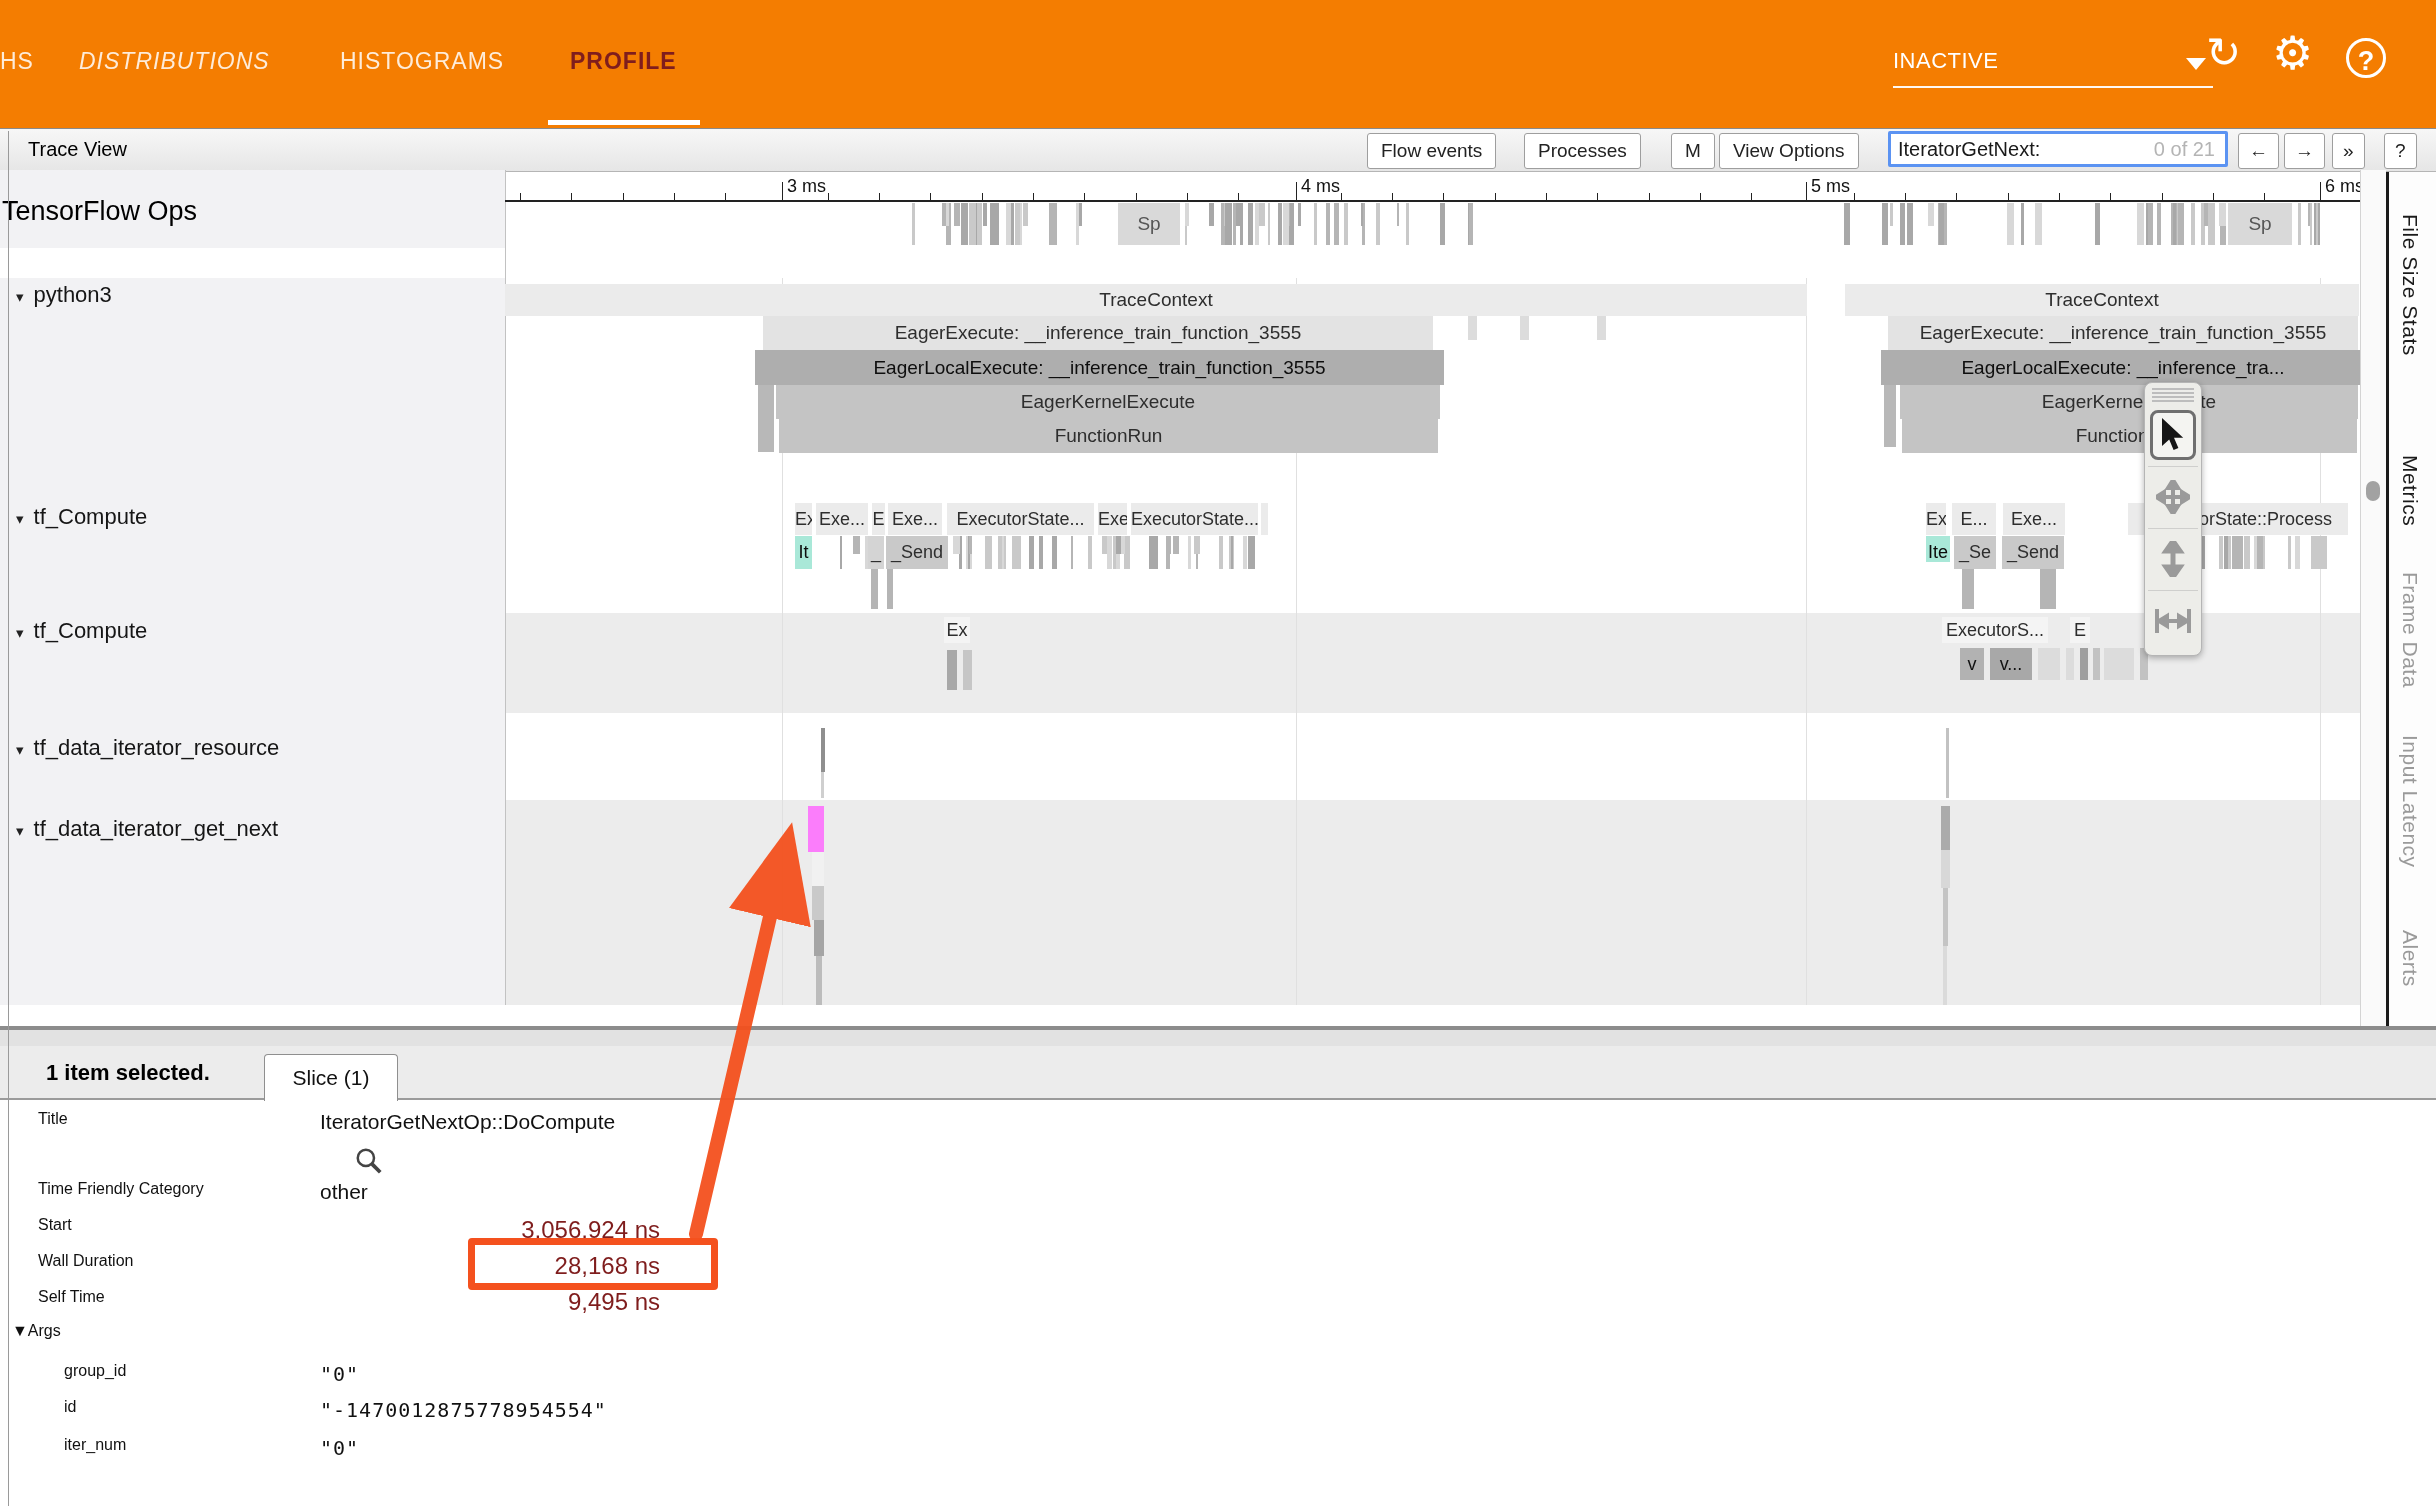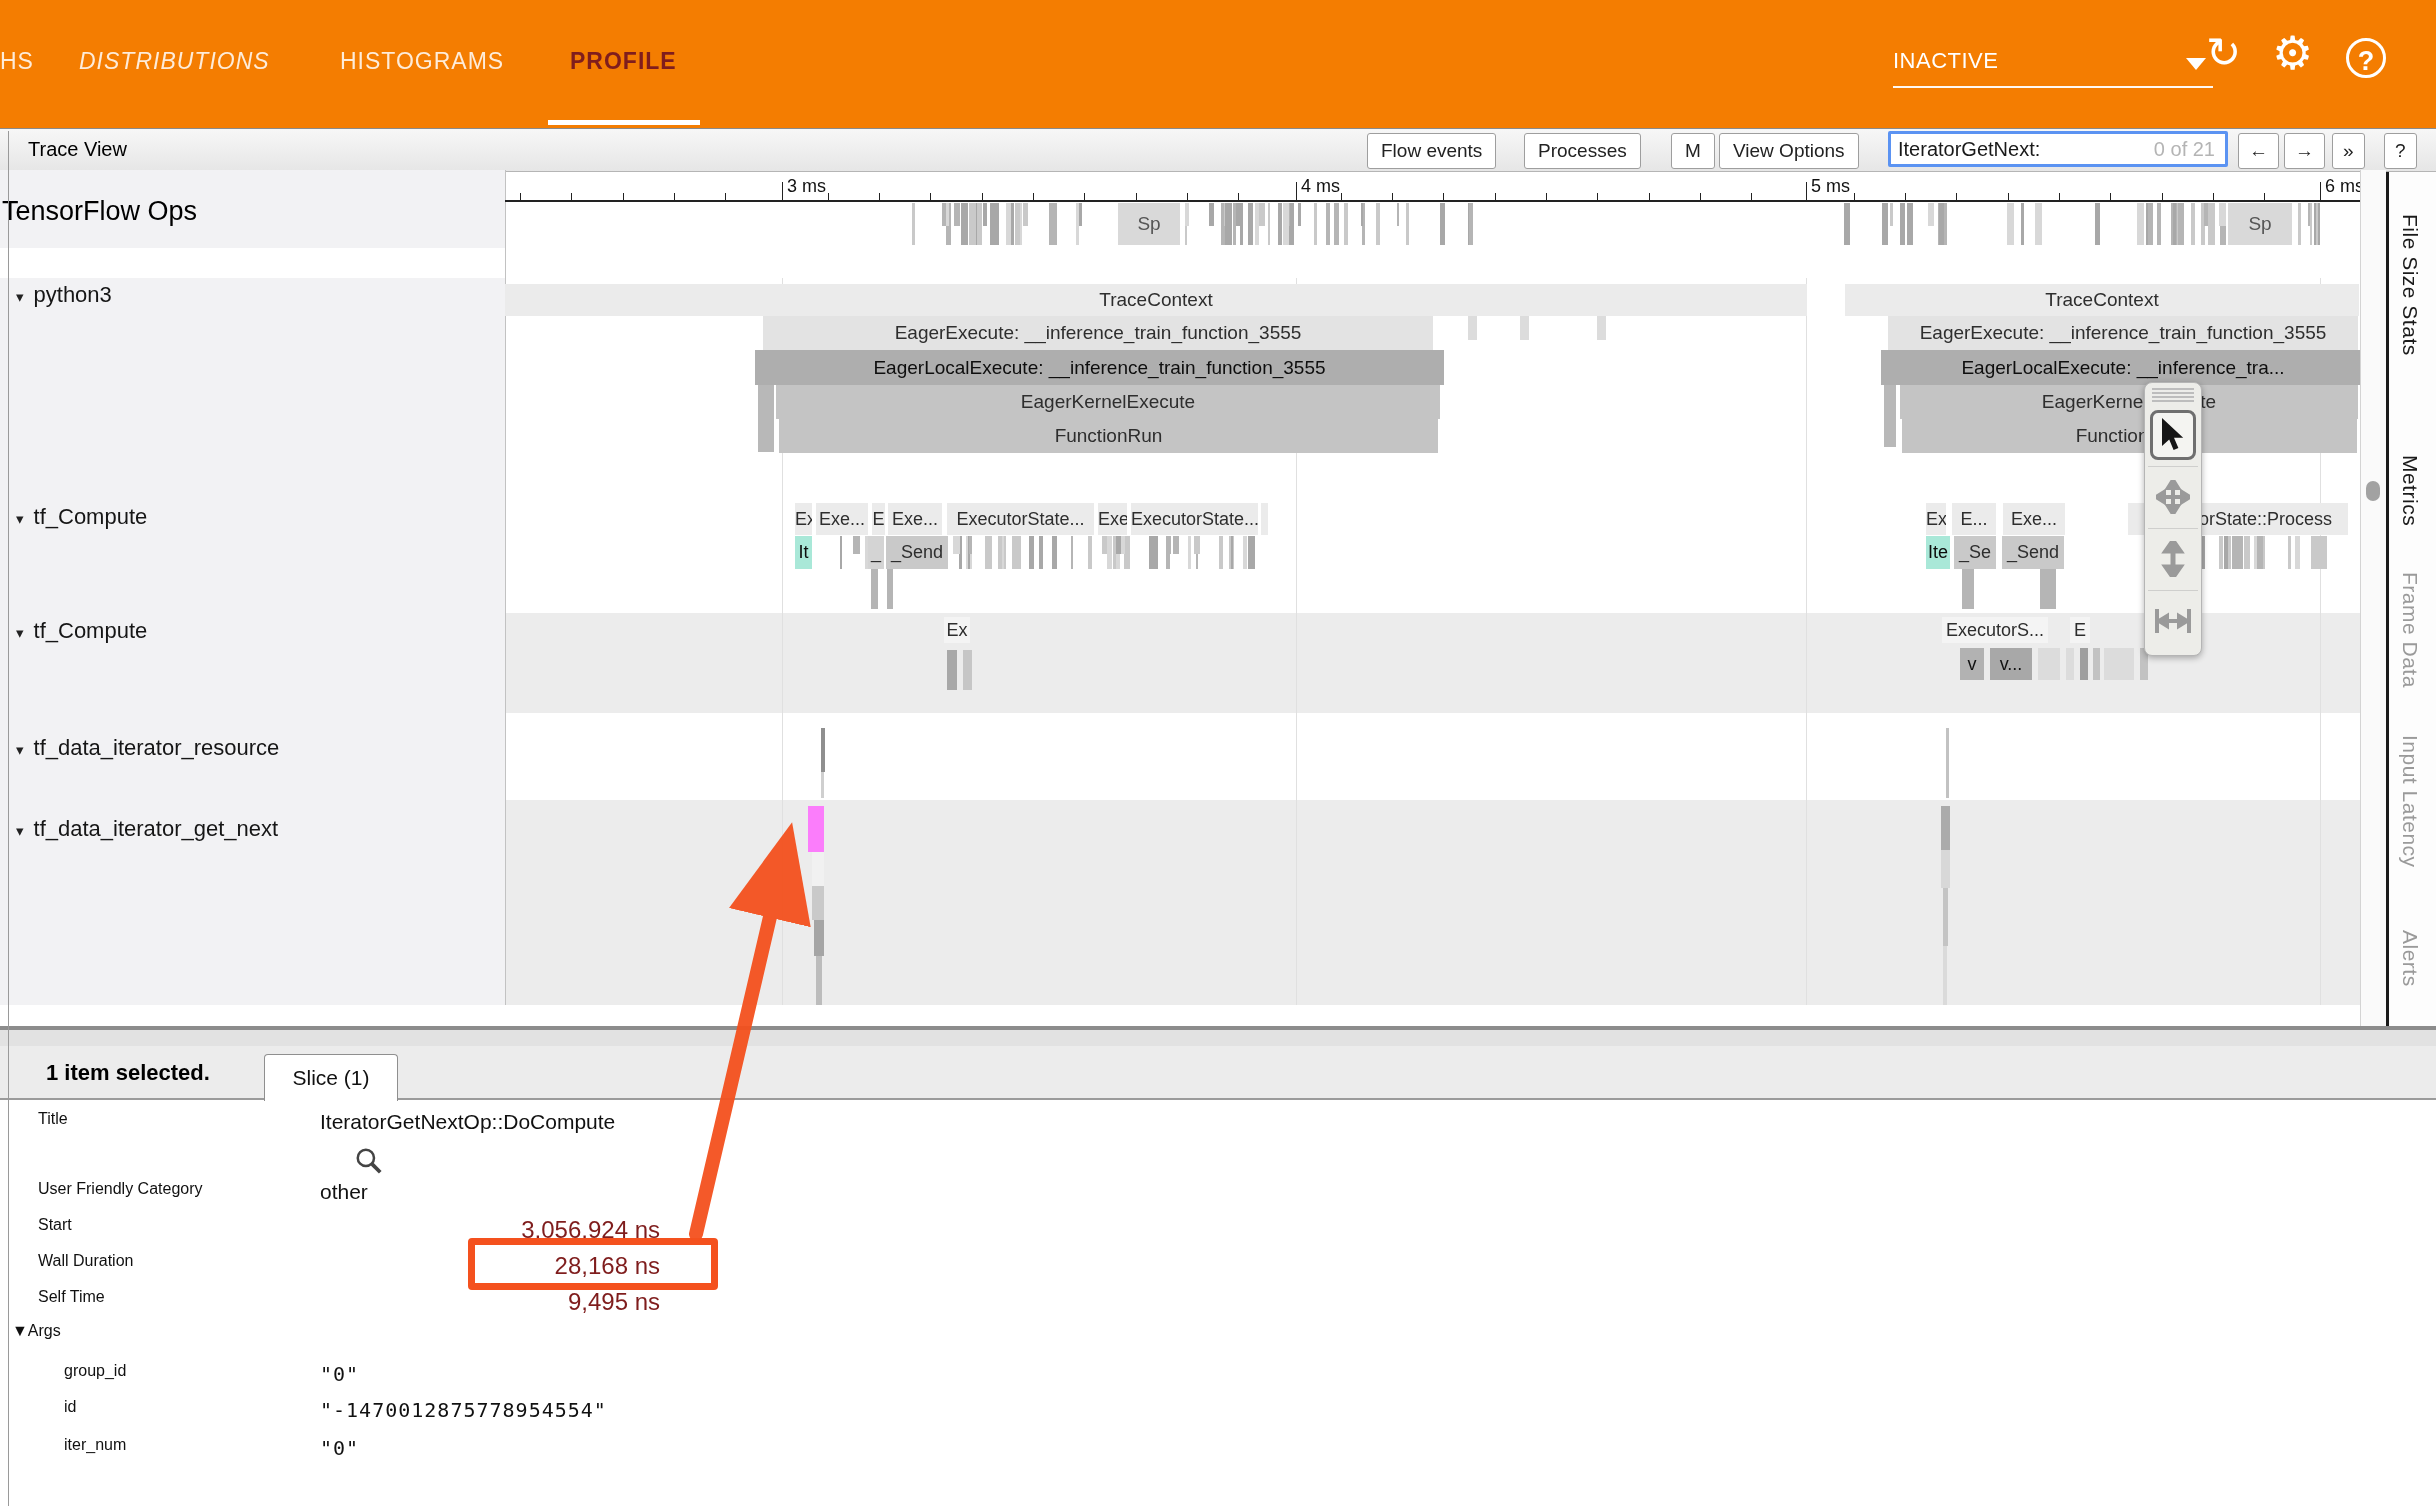--- a/index.html
+++ b/index.html
@@ -356,21 +356,21 @@
       <div class="bar abs" style="left: 1261px; top: 503px; width: 7px; height: 32px; background: rgb(235, 235, 235); line-height: 32px; font-size: 18px; color: rgb(46, 46, 46);"></div>
       <div class="bar abs" style="left: 795px; top: 536px; width: 17px; height: 33px; background: rgb(169, 232, 216); line-height: 33px; font-size: 18px; color: rgb(12, 12, 12);">It</div>
       <div class="bar abs" style="left: 868px; top: 536px; width: 16px; height: 33px; background: rgb(212, 212, 212); line-height: 33px; font-size: 18px; color: rgb(46, 46, 46);">_</div>
       <div class="bar abs" style="left: 886px; top: 536px; width: 62px; height: 33px; background: rgb(201, 201, 201); line-height: 33px; font-size: 18px; color: rgb(46, 46, 46);">_Send</div>
       <div class="bar abs" style="left: 871px; top: 569px; width: 7px; height: 40px; background: rgb(181, 181, 181); line-height: 40px; font-size: 18px; color: rgb(46, 46, 46);"></div>
       <div class="bar abs" style="left: 887px; top: 569px; width: 6px; height: 40px; background: rgb(181, 181, 181); line-height: 40px; font-size: 18px; color: rgb(46, 46, 46);"></div>
       <div class="bar abs" style="left: 1926px; top: 503px; width: 20px; height: 32px; background: rgb(235, 235, 235); line-height: 32px; font-size: 18px; color: rgb(46, 46, 46);">Ex</div>
       <div class="bar abs" style="left: 1952px; top: 503px; width: 44px; height: 32px; background: rgb(235, 235, 235); line-height: 32px; font-size: 18px; color: rgb(46, 46, 46);">E...</div>
       <div class="bar abs" style="left: 2003px; top: 503px; width: 62px; height: 32px; background: rgb(235, 235, 235); line-height: 32px; font-size: 18px; color: rgb(46, 46, 46);">Exe...</div>
       <div class="bar abs" style="left: 2128px; top: 503px; width: 220px; height: 32px; background: rgb(235, 235, 235); line-height: 32px; font-size: 18px; color: rgb(46, 46, 46);">ExecutorState::Process</div>
-      <div class="bar abs" style="left: 1926px; top: 536px; width: 24px; height: 33px; background: rgb(169, 232, 216); line-height: 33px; font-size: 18px; color: rgb(12, 12, 12);">Ite</div>
+      <div class="bar abs" style="left: 1926px; top: 536px; width: 24px; height: 26px; background: rgb(169, 232, 216); line-height: 33px; font-size: 18px; color: rgb(12, 12, 12);">Ite</div>
       <div class="bar abs" style="left: 1954px; top: 536px; width: 42px; height: 33px; background: rgb(201, 201, 201); line-height: 33px; font-size: 18px; color: rgb(46, 46, 46);">_Se</div>
       <div class="bar abs" style="left: 2002px; top: 536px; width: 62px; height: 33px; background: rgb(201, 201, 201); line-height: 33px; font-size: 18px; color: rgb(46, 46, 46);">_Send</div>
       <div class="bar abs" style="left: 2311px; top: 536px; width: 16px; height: 33px; background: rgb(201, 201, 201); line-height: 33px; font-size: 18px; color: rgb(46, 46, 46);"></div>
       <div class="bar abs" style="left: 1962px; top: 569px; width: 12px; height: 40px; background: rgb(181, 181, 181); line-height: 40px; font-size: 18px; color: rgb(46, 46, 46);"></div>
       <div class="bar abs" style="left: 2040px; top: 569px; width: 16px; height: 40px; background: rgb(181, 181, 181); line-height: 40px; font-size: 18px; color: rgb(46, 46, 46);"></div>
       <div class="bar abs" style="left: 944px; top: 617px; width: 26px; height: 26px; background: rgb(244, 244, 244); line-height: 26px; font-size: 18px; color: rgb(46, 46, 46);">Ex</div>
       <div class="bar abs" style="left: 1942px; top: 617px; width: 106px; height: 26px; background: rgb(244, 244, 244); line-height: 26px; font-size: 18px; color: rgb(46, 46, 46);">ExecutorS...</div>
       <div class="bar abs" style="left: 2070px; top: 617px; width: 20px; height: 26px; background: rgb(244, 244, 244); line-height: 26px; font-size: 18px; color: rgb(46, 46, 46);">E</div>
       <div class="bar abs" style="left: 947px; top: 650px; width: 10px; height: 40px; background: rgb(168, 168, 168); line-height: 40px; font-size: 18px; color: rgb(46, 46, 46);"></div>
       <div class="bar abs" style="left: 963px; top: 650px; width: 9px; height: 40px; background: rgb(198, 198, 198); line-height: 40px; font-size: 18px; color: rgb(46, 46, 46);"></div>
@@ -466,21 +466,21 @@
   <div class="abs" id="sel-text">1 item selected.</div>
   <div class="abs" id="slice-tab">Slice (1)</div>
   <div class="abs" id="detail-body"></div>
   <div id="details-holder">
       <div class="d-label abs" style="left: 38px; top: 1110px; font-weight: normal;">Title</div>
       <div class="d-value abs" style="left: 320px; top: 1110px;">IteratorGetNextOp::DoCompute</div>
       <div class="abs" style="left: 354px; top: 1146px; width: 30px; height: 30px;"><svg width="30" height="30" viewBox="0 0 24 24">
           <circle cx="9.5" cy="9.5" r="6.5" fill="none" stroke="#444" stroke-width="2"></circle>
           <line x1="14.5" y1="14.5" x2="21" y2="21" stroke="#444" stroke-width="3"></line>
         </svg></div>
-      <div class="d-label abs" style="left: 38px; top: 1180px; font-weight: normal;">User Friendly Category</div>
+      <div class="d-label abs" style="left: 38px; top: 1180px; font-weight: normal;">Time Friendly Category</div>
       <div class="d-value abs" style="left: 320px; top: 1180px;">other</div>
       <div class="d-label abs" style="left: 38px; top: 1216px; font-weight: normal;">Start</div>
       <div class="d-num abs" style="left: 320px; top: 1216px;">3,056,924 ns</div>
       <div class="d-label abs" style="left: 38px; top: 1252px; font-weight: normal;">Wall Duration</div>
       <div class="d-num abs" style="left: 320px; top: 1252px;">28,168 ns</div>
       <div class="d-label abs" style="left: 38px; top: 1288px; font-weight: normal;">Self Time</div>
       <div class="d-num abs" style="left: 320px; top: 1288px;">9,495 ns</div>
       <div class="d-label abs" style="left: 12px; top: 1322px; font-weight: normal;">▼Args</div>
       <div class="d-label abs" style="left: 64px; top: 1362px; font-weight: normal;">group_id</div>
       <div class="d-mono abs" style="left: 320px; top: 1362px;">"0"</div>

